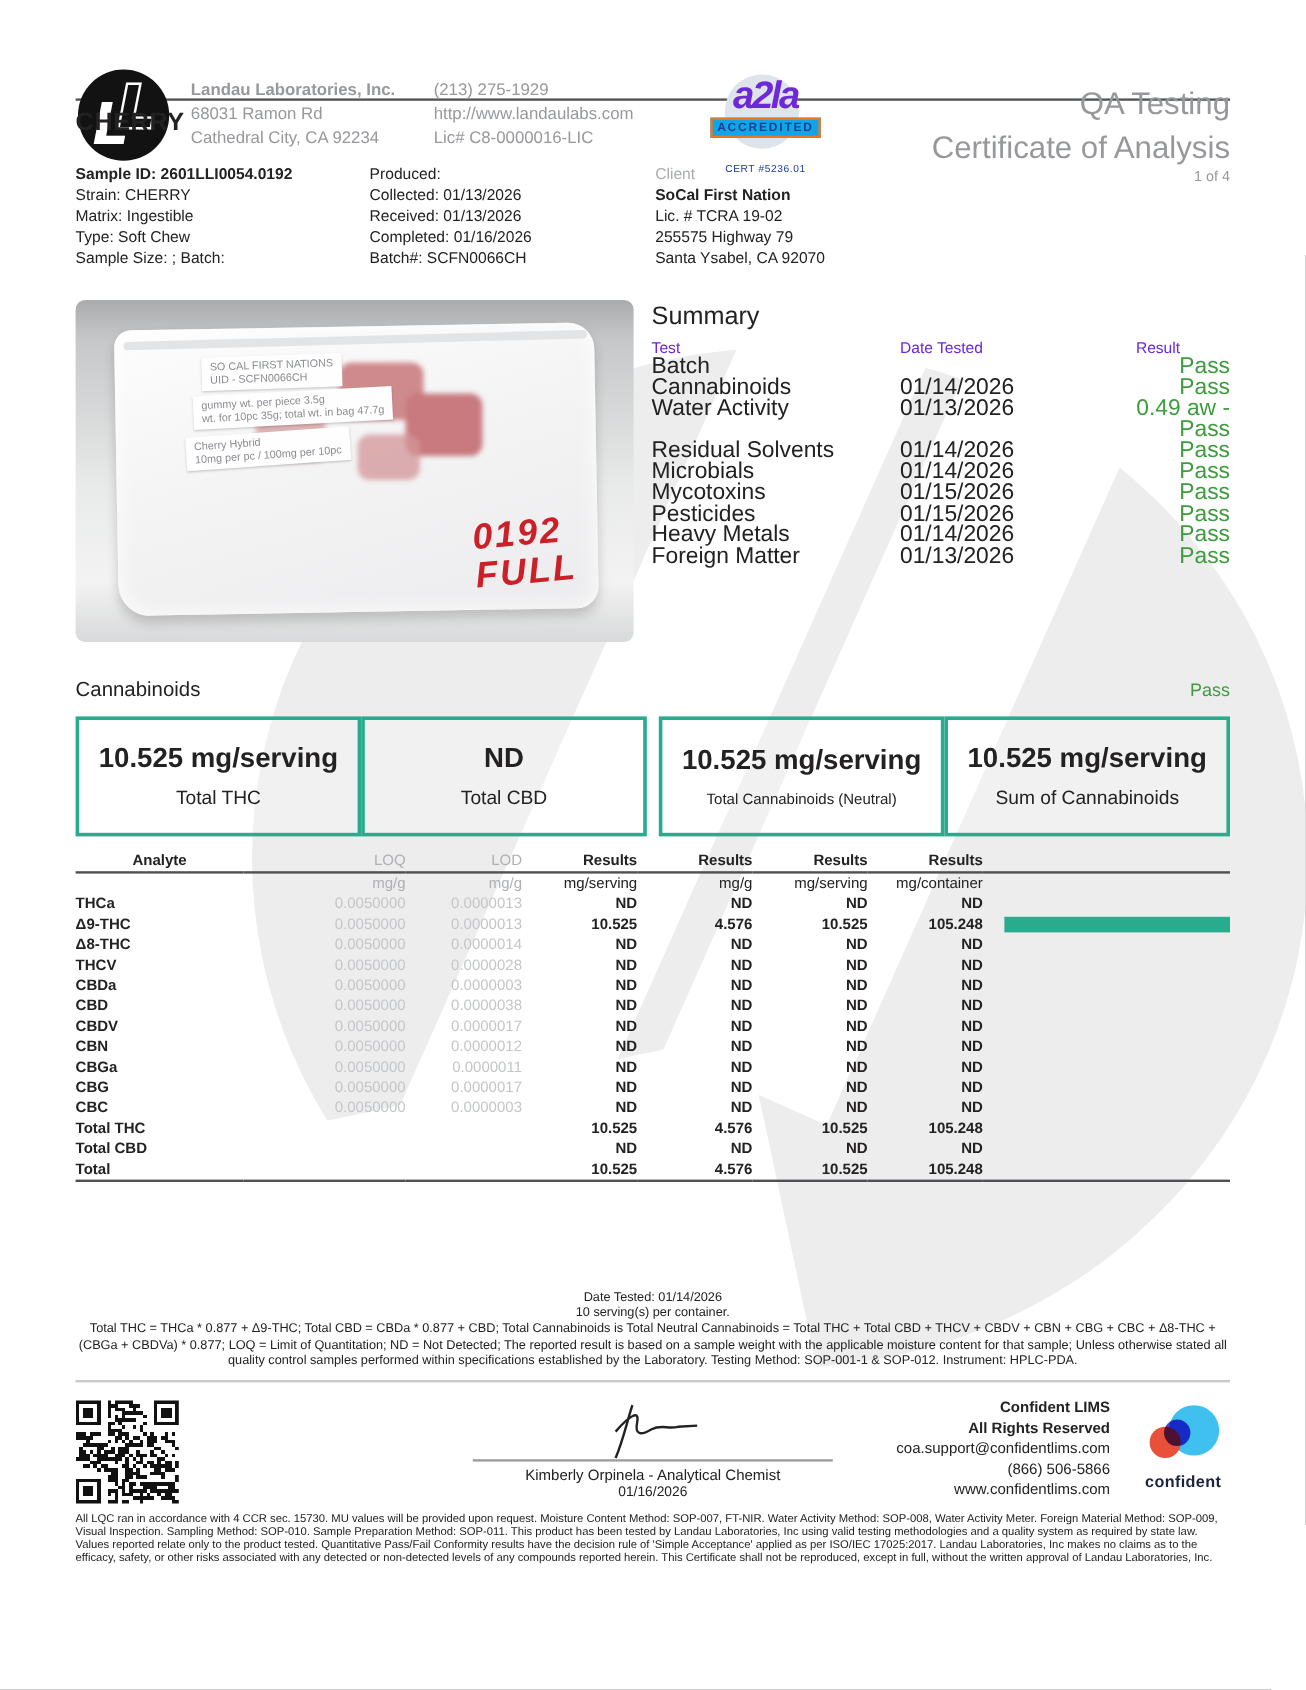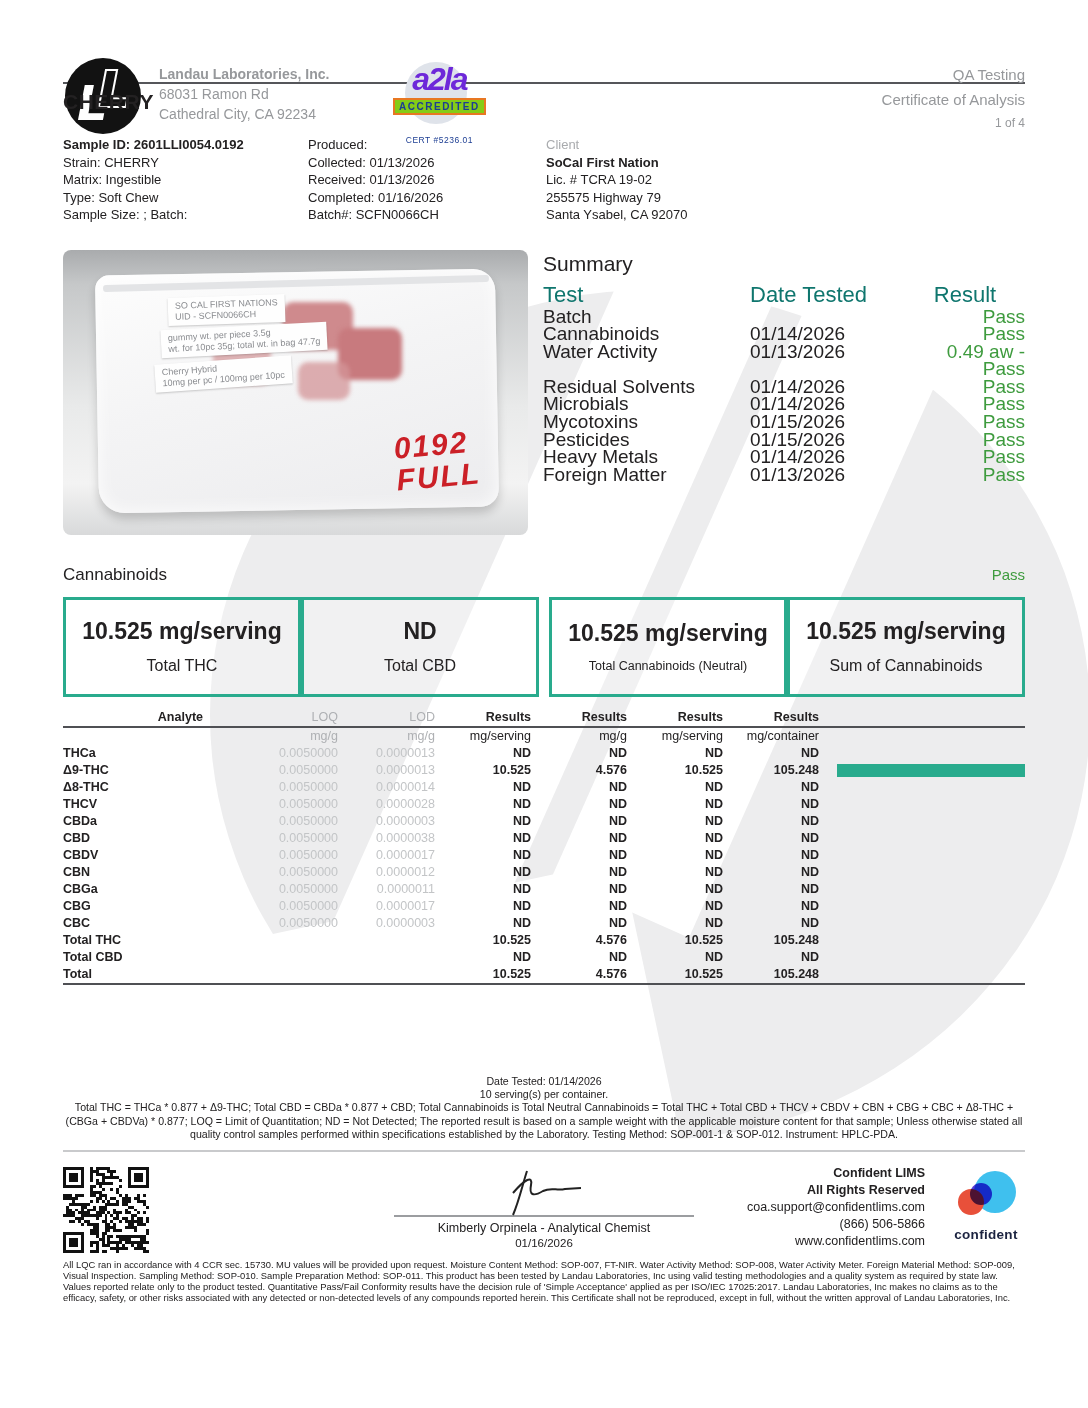--- a/index.html
+++ b/index.html
@@ -17,24 +17,24 @@
 
   
   .header { display:flex; align-items:flex-start; padding-top:56px; height:80px; }
   .logo { flex:0 0 96px; }
   .lab-block { font-size:14px; line-height:20px; color:#96989b; padding-top:8px; }
   .lab-block .lab-name { font-weight:bold; }
   .lab-col2 { margin-left:32px; }
   .badge { position:relative; width:116px; height:72px; margin-left:52px; margin-top:6px; text-align:center; }
   .badge-globe { position:absolute; left:24px; top:0; width:62px; height:62px; border-radius:50%; background:#dfe3ea; }
   .badge-a2la { position:relative; font-size:32px; font-weight:bold; font-style:italic; color:#6d28d9; letter-spacing:-2px; line-height:34px; }
-  .badge-accredited { position:relative; display:inline-block; border:2px solid #e87722; background:#84cc16; color:#1d3e93; font-size:10px; font-weight:bold; letter-spacing:1.5px; padding:1px 4px; }
+  .badge-accredited { position:relative; display:inline-block; border:2px solid #e87722; background:#0ea5e9; color:#1d3e93; font-size:10px; font-weight:bold; letter-spacing:1.5px; padding:1px 4px; }
   .badge-cert { position:relative; font-size:8.5px; color:#1d3e93; margin-top:20px; letter-spacing:.5px; }
   .doc-type { margin-left:auto; text-align:right; color:#96989b; padding-top:6px; }
-  .doc-type .dt-line { font-size:15px; line-height:25px; }
+  .doc-type .dt-line { font-size:26px; line-height:25px;margin-top:12px; }
   .doc-type .dt-page { font-size:12px; margin-top:4px; }
   .header-rule { border-bottom:2px solid #55565a; margin-top:2px; }
   .product-title { font-size:21px; font-weight:bold; letter-spacing:.5px; margin-top:6px; }
 
   
   .info-row { display:flex; margin-top:22px; font-size:13px; line-height:17.5px; }
   .info-col1 { width:245px; }
   .info-col1 .b { font-weight:bold; }
   .info-col2 { width:238px; }
   .info-col3 { width:220px; }
@@ -53,40 +53,40 @@
   .g3 { left:150px; top:95px; width:58px; height:40px; background:#d9a3a5; opacity:.8; }
   .g4 { left:235px; top:112px; width:52px; height:38px; background:#d49598; opacity:.75; }
   .bag-label { position:absolute; background:#fefefe; box-shadow:0 1px 2px rgba(0,0,0,.2); color:#8a8c90; font-size:9px; line-height:11px; padding:3px 7px; white-space:nowrap; }
   .bag-label-0 { left:105px; top:46px; transform:rotate(-2deg); }
   .bag-label-1 { left:98px; top:76px; transform:rotate(-3deg); }
   .bag-label-2 { left:92px; top:110px; transform:rotate(-4deg); }
   .handwriting { position:absolute; right:48px; bottom:42px; color:#cb2027; font-size:30px; line-height:32px; font-weight:bold; font-style:italic; transform:rotate(-5deg); letter-spacing:2px; text-align:left; }
 
   .summary { margin-left:auto; width:482px; }
   .summary-title { font-size:21px; line-height:24px; margin-top:2px; }
-  .summary-head { display:grid; grid-template-columns:207px 155px 1fr; color:#0f766e; font-size:22px; margin-top:6px; }
+  .summary-head { display:grid; grid-template-columns:207px 155px 1fr; color:#6d28d9; font-size:13px; margin-top:6px; }
   .summary-head .h-result { text-align:center; }
   .sum-row { display:grid; grid-template-columns:207px 155px 1fr; font-size:19px; line-height:17.6px; }
   .sum-row .r-result { text-align:right; color:#3e9b3e; }
 
   
   .cann-head { display:flex; margin-top:30px; align-items:baseline; }
   .cann-title { font-size:17px; }
   .cann-pass { margin-left:auto; font-size:15px; color:#3e9b3e; }
   .boxes { display:flex; gap:0; margin-top:12px; }
   .rbox { flex:1; border:3px solid #29ab8d; height:100px; display:flex; flex-direction:column; align-items:center; justify-content:center; background:rgba(255,255,255,.25); }
   .rbox3 { margin-left:10px; }
   .rbox-value { font-size:23px; font-weight:bold; }
   .rbox-label { font-size:16px; margin-top:12px; }
   .rbox-label-small { font-size:12.5px; }
 
   
   table.analyte { width:100%; border-collapse:collapse; margin-top:12px; font-size:12.5px; }
   table.analyte td, table.analyte th { padding:1.5px 0; white-space:nowrap; }
-  th.c-analyte { text-align:right; width:140px; font-weight:bold; }
+  th.c-analyte { text-align:center; width:140px; font-weight:bold; }
   th.c-loq { width:135px; text-align:right; color:#aeb0b3; font-weight:normal; }
   th.c-lod { width:97px; text-align:right; color:#aeb0b3; font-weight:normal; }
   th.c-r { width:96px; text-align:right; font-weight:bold; }
   th.c-fill { width:auto; }
   tr.units-row td { color:#232122; }
   tr.units-row td.gray { color:#aeb0b3; }
   td.num { text-align:right; }
   td.gray { color:#c3c5c7; text-align:right; }
   td.name { font-weight:bold; }
   td.val { font-weight:bold; text-align:right; }
@@ -136,20 +136,25 @@
         <svg width="88" height="80" viewBox="0 0 88 80">
           <circle cx="40" cy="40" r="38" fill="#121212"></circle>
           <text x="14" y="64" font-family="DejaVu Sans, sans-serif" font-size="48" font-style="italic" font-weight="bold" fill="#ffffff">L</text>
           <text x="36" y="50" font-family="DejaVu Sans, sans-serif" font-size="48" font-style="italic" font-weight="bold" fill="#121212" stroke="#ffffff" stroke-width="4" paint-order="stroke">L</text>
         </svg>
       </div>
       <div class="lab-block">
         <div class="lab-name">Landau Laboratories, Inc.</div>
         <div>68031 Ramon Rd</div>
         <div>Cathedral City, CA 92234</div>
+      </div>
+      <div class="lab-block lab-col2">
+        <div>(213) 275-1929</div>
+        <div>http://www.landaulabs.com</div>
+        <div>Lic# C8-0000016-LIC</div>
       </div>
       <div class="badge">
         <div class="badge-globe"></div>
         <div class="badge-a2la">a2la</div>
         <div class="badge-accredited">ACCREDITED</div>
         <div class="badge-cert">CERT #5236.01</div>
       </div>
       <div class="doc-type">
         <div class="dt-line">QA Testing</div>
         <div class="dt-line">Certificate of Analysis</div>

